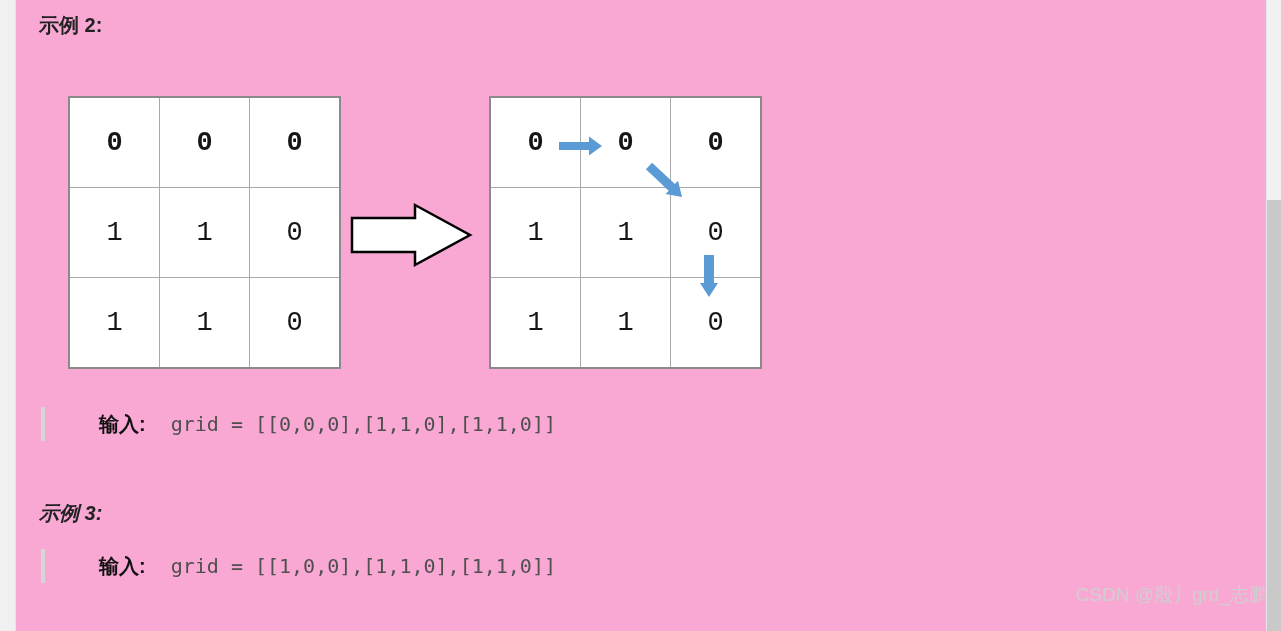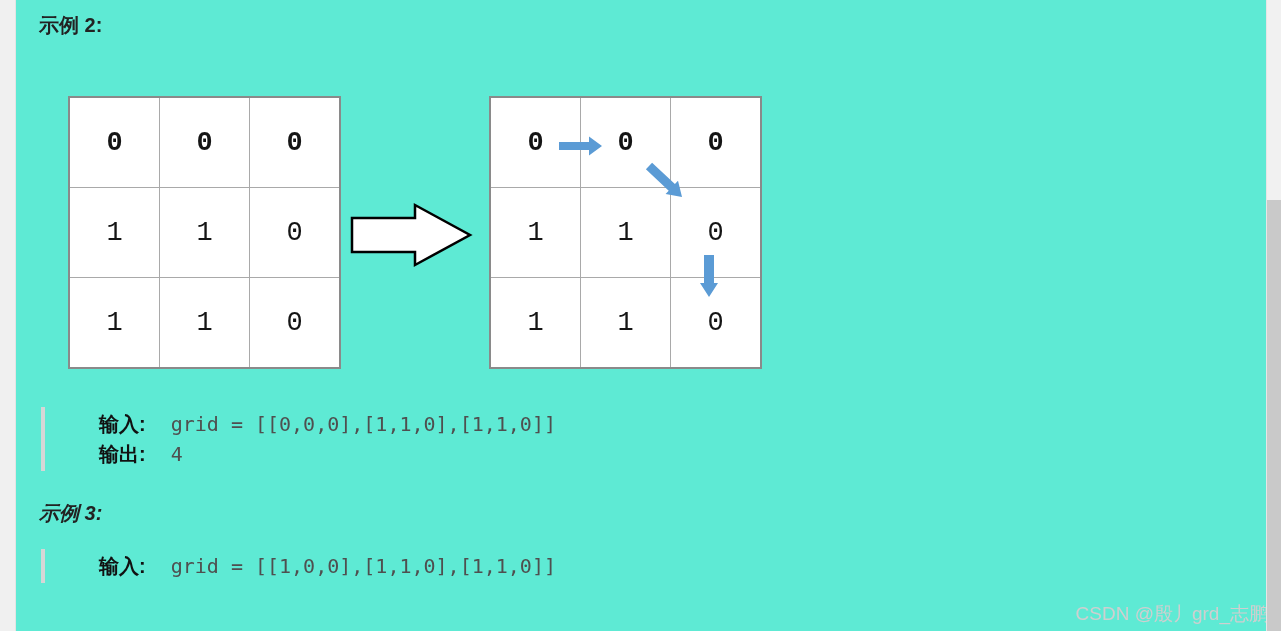--- a/index.html
+++ b/index.html
@@ -7,21 +7,21 @@
     width: 1281px; height: 631px;
     background: #f0f0f0;
     position: relative;
     overflow: hidden;
     font-family: "Liberation Sans", sans-serif;
   }
   .page {
     position: absolute;
     left: 15px; top: 0;
     width: 1251px; height: 631px;
-    background: #5eead4;
+    background: #f9a8d4;
     border-left: 1px solid #e4e4e4;
     box-sizing: border-box;
   }
   .heading {
     position: absolute;
     left: 23px;
     font-size: 20px;
     font-weight: 700;
     color: #222222;
     line-height: 24px;
@@ -80,21 +80,21 @@
   .io-value {
     font-family: "DejaVu Sans Mono", monospace;
     font-size: 20px;
     color: #4f4f4f;
     margin-left: 25px;
   }
 
   .watermark {
     position: absolute;
     right: 13px;
-    bottom: 4px;
+    bottom: 23px;
     font-size: 19px;
     color: #cfcfcf;
     white-space: nowrap;
     z-index: 1;
     text-align: center;
   }
   .scrollbar {
     position: absolute;
     right: 0; top: 0;
     width: 15px; height: 631px;
@@ -161,23 +161,20 @@
     <polygon points="336,218 399,218 399,205 454,235 399,265 399,252 336,252" fill="#ffffff" stroke="#000000" stroke-width="2.5" stroke-linejoin="miter"></polygon>
     <polygon points="543,142 573,142 573,136.5 586,146 573,155.5 573,150 543,150" fill="#5b9bd5"></polygon>
     <polygon points="636.1,162.7 658.9,184.1 662,180.8 666,197 649.6,194 652.7,190.7 629.9,169.3" fill="#5b9bd5"></polygon>
     <polygon points="688,255 698,255 698,283 702,283 693,297 684,283 688,283" fill="#5b9bd5"></polygon>
   </svg>
 
   <div class="io-block" id="io-ex2">
     <div class="io-line">
       <span class="io-label">输入:</span><span class="io-value">grid = [[0,0,0],[1,1,0],[1,1,0]]</span>
     </div>
-    <div class="io-line">
-      <span class="io-label">输出:</span><span class="io-value">4</span>
-    </div>
   </div>
 
   <div class="heading" id="heading-ex3">示例 3:</div>
 
   <div class="io-block" id="io-ex3">
     <div class="io-line">
       <span class="io-label">输入:</span><span class="io-value">grid = [[1,0,0],[1,1,0],[1,1,0]]</span>
     </div>
   </div>
 

